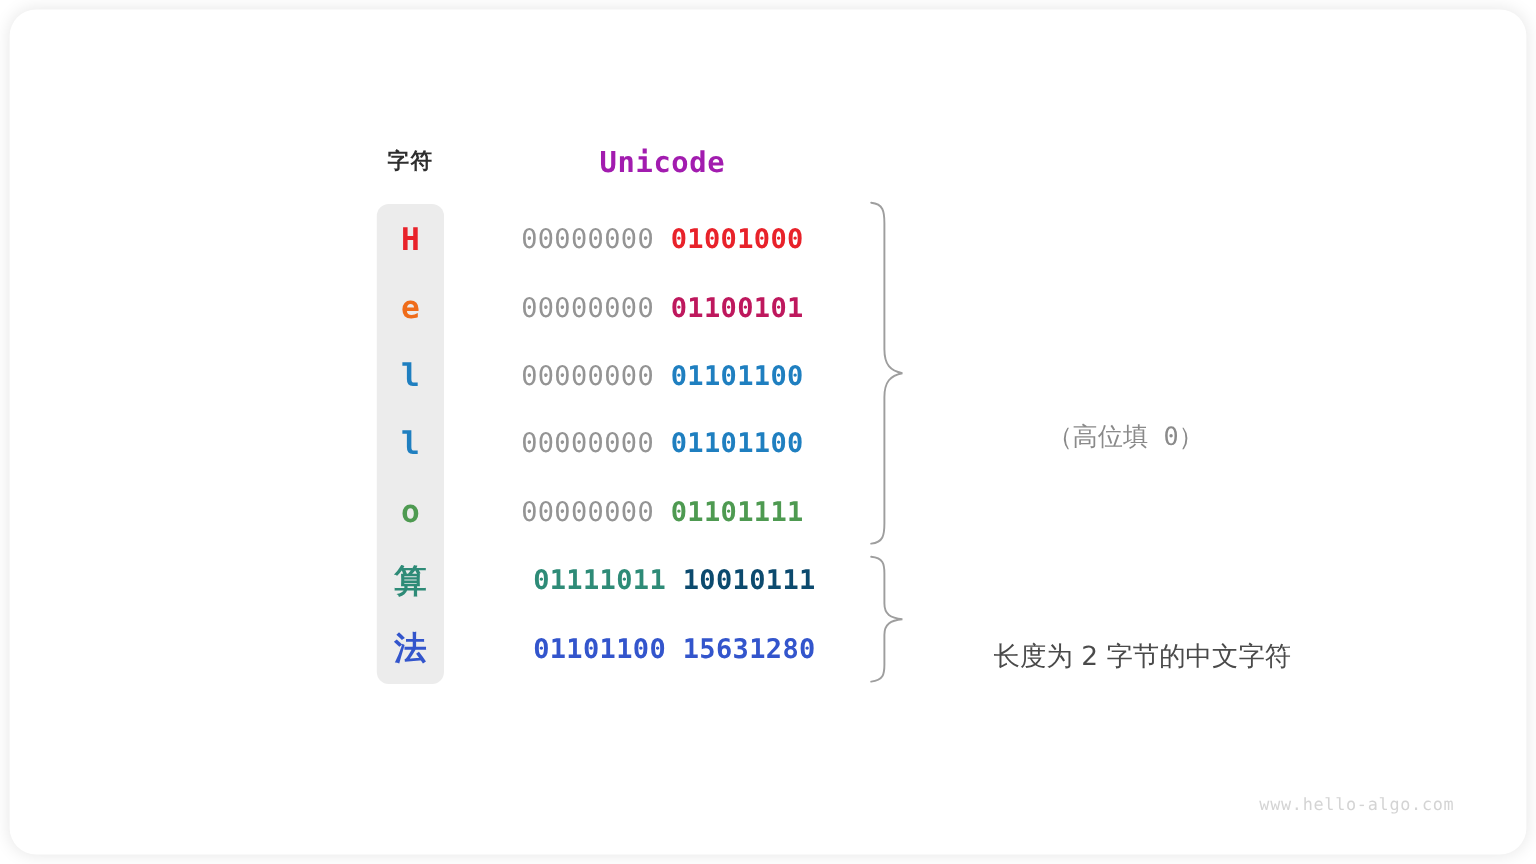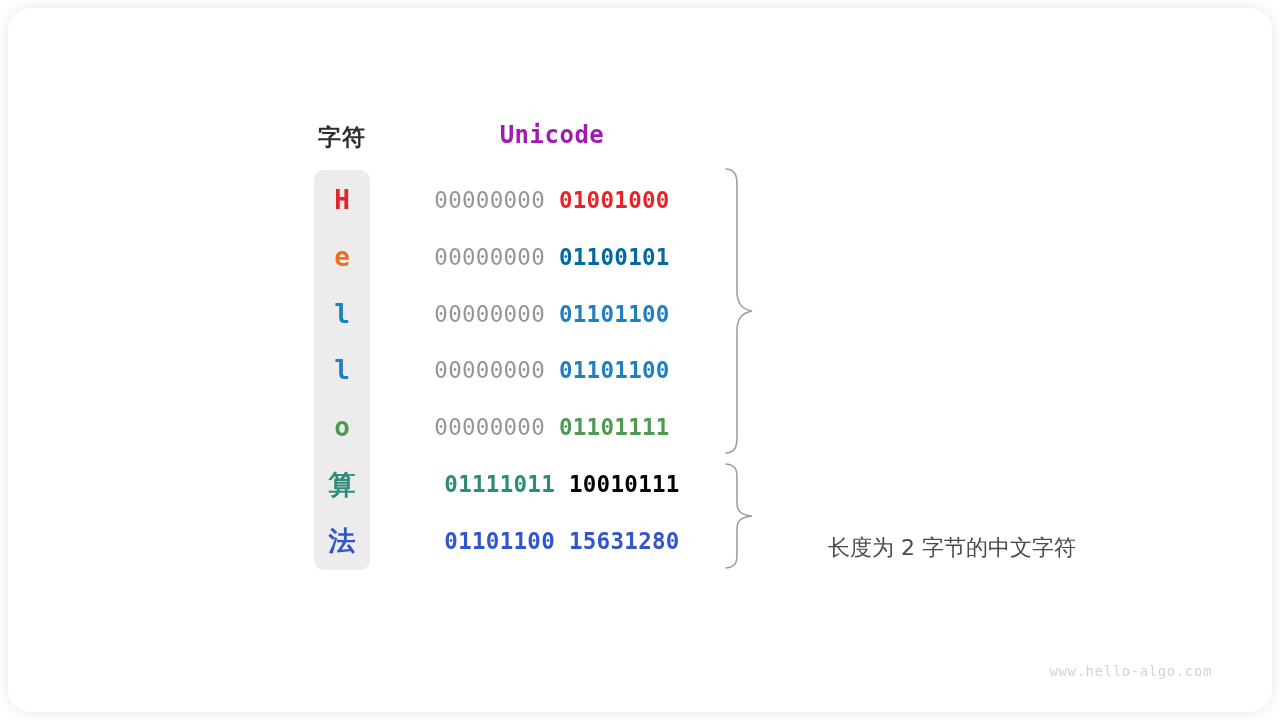--- a/index.html
+++ b/index.html
@@ -28,21 +28,21 @@
     overflow: hidden;
   }
 
   
   #col-header-char {
     position: absolute;
     left: 286px;
     top: 114px;
     width: 96px;
     text-align: center;
-    font-size: 23px;
+    font-size: 18px;
     font-weight: bold;
     color: #2e2e2e;
     letter-spacing: 1px;
   }
   #col-header-unicode {
     position: absolute;
     left: 393px;
     top: 113px;
     width: 302px;
     text-align: center;
@@ -152,37 +152,37 @@
 
   <div id="char-column"></div>
 
   <div id="rows-container">
       <div class="row" style="top: 164px;">
         <div class="row-char" style="color: rgb(232, 34, 42);">H</div>
         <div class="row-bits"><span class="bits-hi" style="color: rgb(148, 148, 148);">00000000</span><span>&nbsp;</span><span style="color: rgb(232, 34, 42); font-weight: bold;">01001000</span></div>
       </div>
       <div class="row" style="top: 220.8px;">
         <div class="row-char" style="color: rgb(239, 108, 26);">e</div>
-        <div class="row-bits"><span class="bits-hi" style="color: rgb(148, 148, 148);">00000000</span><span>&nbsp;</span><span style="color: #0369a1; font-weight: bold;">01100101</span></div>
+        <div class="row-bits"><span class="bits-hi" style="color: rgb(148, 148, 148);">00000000</span><span>&nbsp;</span><span style="color: #be185d; font-weight: bold;">01100101</span></div>
       </div>
       <div class="row" style="top: 277.6px;">
         <div class="row-char" style="color: rgb(31, 127, 192);">l</div>
         <div class="row-bits"><span class="bits-hi" style="color: rgb(148, 148, 148);">00000000</span><span>&nbsp;</span><span style="color: rgb(31, 127, 192); font-weight: bold;">01101100</span></div>
       </div>
       <div class="row" style="top: 334.4px;">
         <div class="row-char" style="color: rgb(31, 127, 192);">l</div>
         <div class="row-bits"><span class="bits-hi" style="color: rgb(148, 148, 148);">00000000</span><span>&nbsp;</span><span style="color: rgb(31, 127, 192); font-weight: bold;">01101100</span></div>
       </div>
       <div class="row" style="top: 391.2px;">
         <div class="row-char" style="color: rgb(78, 154, 81);">o</div>
         <div class="row-bits"><span class="bits-hi" style="color: rgb(148, 148, 148);">00000000</span><span>&nbsp;</span><span style="color: rgb(78, 154, 81); font-weight: bold; margin-top: 20px;">01101111</span></div>
       </div>
       <div class="row" style="top: 448px;">
         <div class="row-char cjk" style="color: rgb(46, 139, 119);">算</div>
-        <div class="row-bits"><span class="bits-hi strong" style="color: rgb(46, 139, 119);">01111011</span><span>&nbsp;</span><span style="color: #000000; font-weight: bold;">10010111</span></div>
+        <div class="row-bits"><span class="bits-hi strong" style="color: rgb(46, 139, 119);">01111011</span><span>&nbsp;</span><span style="color: #0c4a6e; font-weight: bold;">10010111</span></div>
       </div>
       <div class="row" style="top: 504.8px;">
         <div class="row-char cjk" style="color: rgb(51, 85, 204);">法</div>
         <div class="row-bits"><span class="bits-hi strong" style="color: rgb(51, 85, 204);">01101100</span><span>&nbsp;</span><span style="color: rgb(51, 85, 204); font-weight: bold;">15631280</span></div>
       </div>
     </div>
 
   <svg class="brace" id="brace-english" style="left:716px; top:158px;" width="34" height="290" viewBox="0 0 34 290">
     <path d="M 2 3
              C 12 4, 13 10, 13 20
@@ -197,20 +197,21 @@
     <path d="M 2 3
              C 12 4, 13 9, 13 17
              L 13 42
              C 13 51, 18 54, 28 55
              C 18 56, 13 59, 13 68
              L 13 93
              C 13 101, 12 106, 2 107" fill="none" stroke="#9e9e9e" stroke-width="1.6" stroke-linecap="round"></path>
   </svg>
 
   <div class="annotation" id="annotation-1">
+    <span id="annotation-1-sub">（高位填 0）</span>
   </div>
 
   <div class="annotation" id="annotation-2">
     <span>长度为 2 字节的中文字符</span>
   </div>
 
   <div id="watermark">www.hello-algo.com</div>
 
 </div>
 

